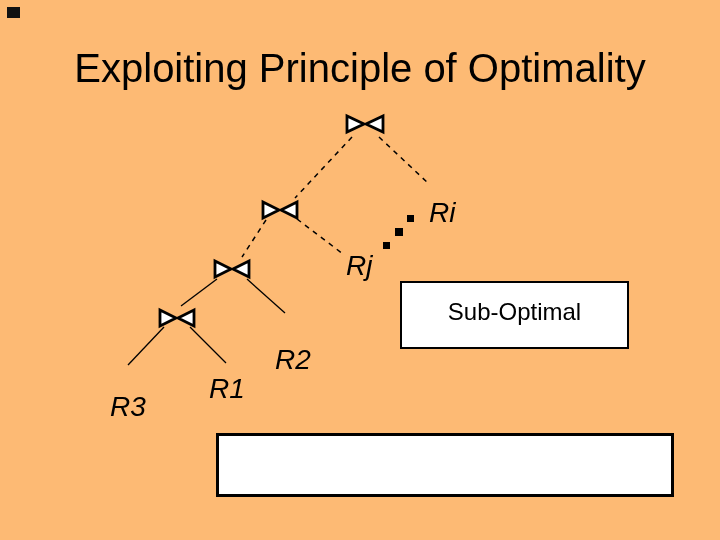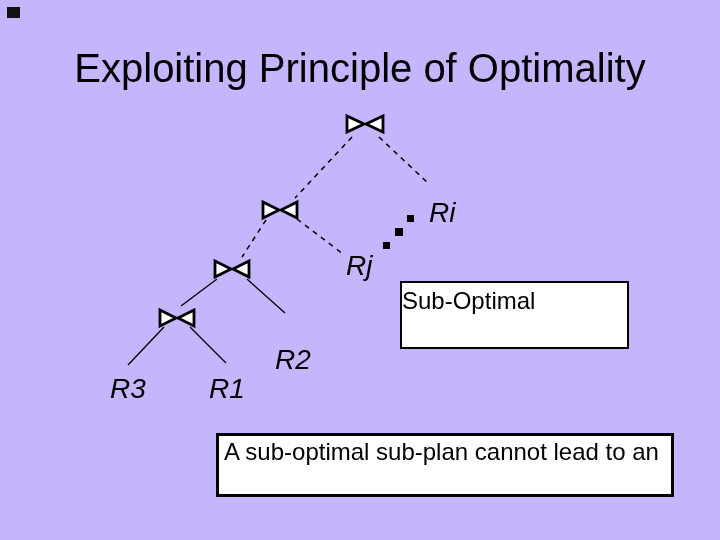--- a/index.html
+++ b/index.html
@@ -1,19 +1,19 @@
 <!DOCTYPE html>
 <html><head>
 <meta charset="utf-8">
 <style>
   html,body{margin:0;padding:0;background:#888;}
   .slide{
     position:relative;
     width:720px;height:540px;
-    background:#c4b5fd;
+    background:#fdba74;
     overflow:hidden;
     font-family:"Liberation Sans", sans-serif;
     color:#000;
   }
   .corner-square{
     position:absolute;left:7px;top:7px;width:13px;height:11px;
     background:#111;
   }
   .title{
     position:absolute;left:0;top:46px;width:720px;
@@ -28,31 +28,31 @@
   .bowtie path{fill:#fff;stroke:#000;stroke-width:2.8;stroke-linejoin:miter;}
   .dot{fill:#000;}
   .rel-label{
     position:absolute;
     font-size:28px;font-style:italic;line-height:1;
     white-space:nowrap;
   }
   .lbl-ri{left:429px;top:199px;}
   .lbl-rj{left:346px;top:252px;}
   .lbl-r2{left:275px;top:346px;}
-  .lbl-r3{left:110px;top:375px;}
+  .lbl-r3{left:110px;top:393px;}
   .lbl-r1{left:209px;top:375px;}
   .callout{
     position:absolute;background:#fff;
     font-size:24px;line-height:29px;
     box-sizing:border-box;
   }
   .subopt-box{
     left:400px;top:281px;width:229px;height:68px;
     border:2px solid #000;
-    padding-top:3px;
+    text-align:center;padding-top:14px;
   }
   .bottom-box{
     left:216px;top:433px;width:458px;height:64px;
     border:3px solid #000;
     text-align:left;padding:1px 5px;
   }
   .callout .line{white-space:nowrap;}
 </style>
 </head>
 <body>
@@ -107,16 +107,15 @@
   <span class="rel-label lbl-rj">Rj</span>
   <span class="rel-label lbl-r2">R2</span>
   <span class="rel-label lbl-r3">R3</span>
   <span class="rel-label lbl-r1">R1</span>
 
   <div class="callout subopt-box">
     <div class="line">Sub-Optimal</div>
   </div>
 
   <div class="callout bottom-box">
-    <div class="line">A sub-optimal sub-plan cannot lead to an</div>
   </div>
 
 </div>
 
 </body></html>

